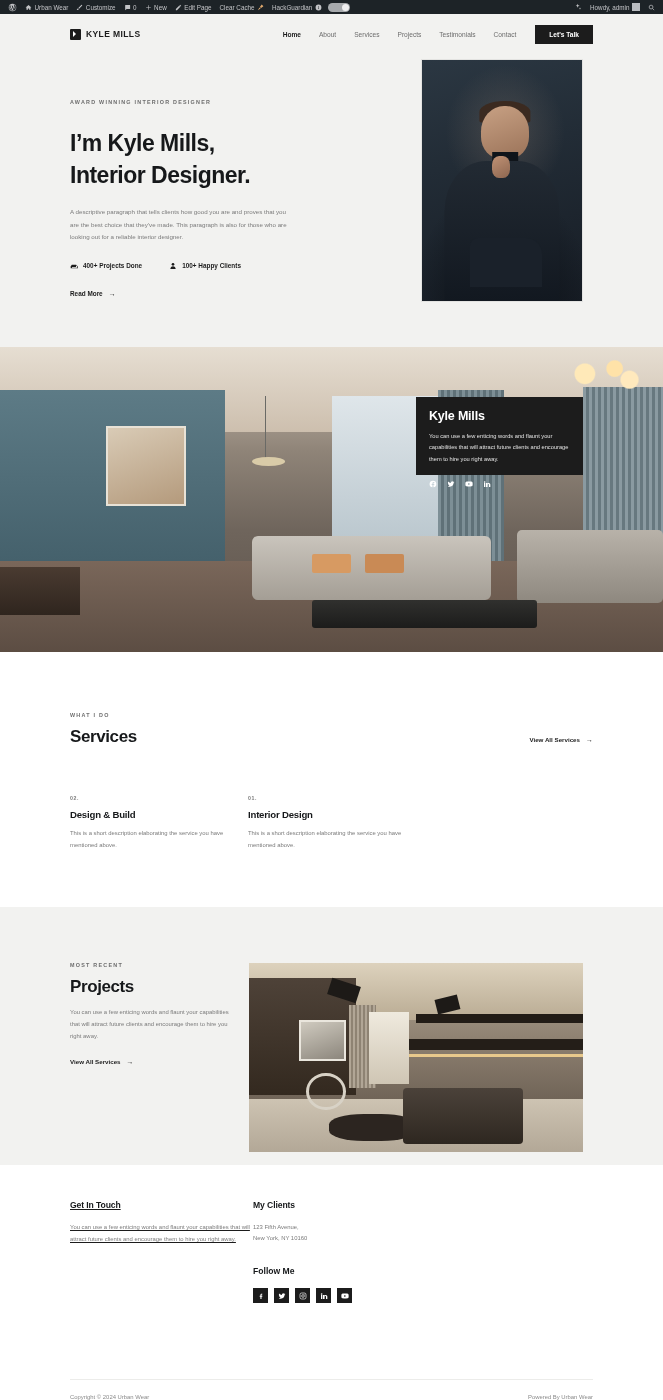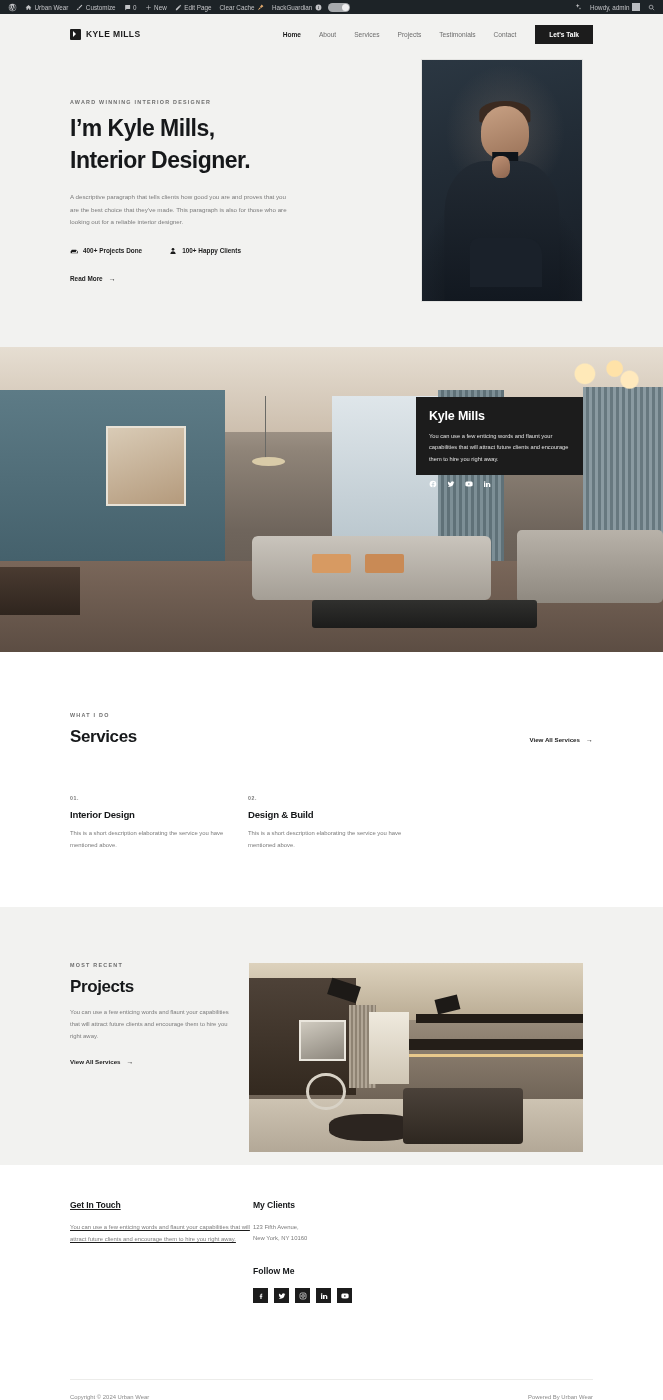--- a/index.html
+++ b/index.html
@@ -54,21 +54,21 @@
   .btn-dark {
     background:#1c1c1c; color:#fff; font-size:6.6px; font-weight:bold;
     padding:6px 14px; margin-left:10px; white-space:nowrap;
   }
 
   
   .hero { background:#f2f2f0; height:293px; position:relative; padding:0 70px; }
   .eyebrow { font-size:5.4px; letter-spacing:1.25px; font-weight:bold; color:#6d6d6d; padding-top:45px; }
   .hero h1 {
     font-size:23px; line-height:1.38; font-weight:bold; letter-spacing:-.5px;
-    color:#16181a; margin-top:8px;
+    color:#16181a; margin-top:23px;
   }
   .hero p.lead {
     font-size:6.2px; line-height:2.0; color:#7b7b7b; margin-top:15px; max-width:218px;
   }
   .stats { display:flex; gap:27px; margin-top:18px; }
   .stat { display:flex; align-items:center; gap:5px; font-size:6.4px; font-weight:bold; color:#1c1c1c; }
   .readmore { display:flex; align-items:center; gap:6px; margin-top:20px; font-size:6.4px; font-weight:bold; color:#1c1c1c; }
   .arrow { font-size:7px; }
   .hero-portrait {
     position:absolute; left:421px; top:5px; width:162px; height:243px;
@@ -359,27 +359,27 @@
     <div class="sec-eyebrow">WHAT I DO</div>
     <div class="sec-head-row">
       <div class="sec-title">Services</div>
       <div class="link-arrow">
         <span>View All Services</span>
         <span class="arrow">→</span>
       </div>
     </div>
     <div class="svc-grid">
       <div class="svc">
+        <div class="svc-num">02.</div>
+        <div class="svc-name">Design &amp; Build</div>
+        <div class="svc-desc">This is a short description elaborating the service you have mentioned above.</div>
+      </div>
+      <div class="svc">
         <div class="svc-num">01.</div>
         <div class="svc-name">Interior Design</div>
-        <div class="svc-desc">This is a short description elaborating the service you have mentioned above.</div>
-      </div>
-      <div class="svc">
-        <div class="svc-num">02.</div>
-        <div class="svc-name">Design &amp; Build</div>
         <div class="svc-desc">This is a short description elaborating the service you have mentioned above.</div>
       </div>
     </div>
   </div>
 
   <div class="projects">
     <div class="sec-eyebrow">MOST RECENT</div>
     <div class="pj-title">Projects</div>
     <div class="pj-desc">You can use a few enticing words and flaunt your capabilities that will attract future clients and encourage them to hire you right away.</div>
     <div class="link-arrow" style="margin-top:16px;">

